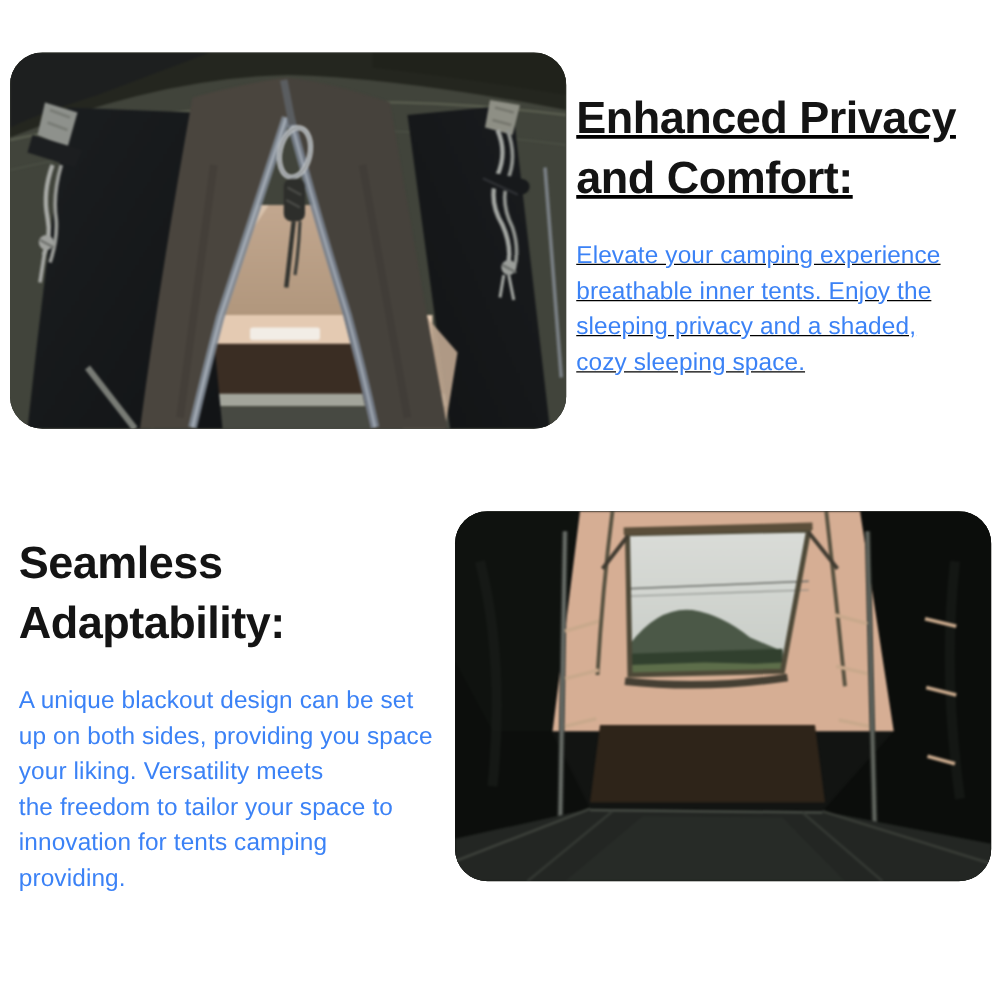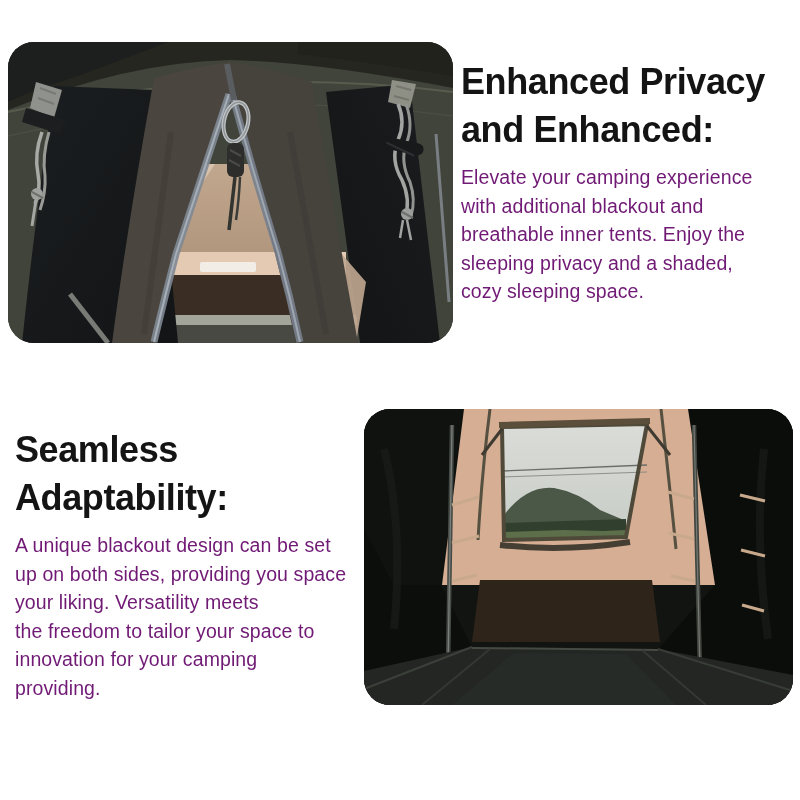--- a/index.html
+++ b/index.html
@@ -15,35 +15,35 @@
     position:absolute;
     border-radius:26px;
     overflow:hidden;
     background:#14160f;
   }
   .photo svg{display:block;width:100%;height:100%;}
   #photo-top{left:8px;top:42px;width:445px;height:301px;}
   #photo-bottom{left:364px;top:409px;width:429px;height:296px;}
 
   .text-block{position:absolute;}
-  #text-top{left:461px;top:58px;width:332px;}
+  #text-top{left:461px;top:70px;width:332px;text-decoration:underline;}
   #text-bottom{left:15px;top:426px;width:352px;}
 
   .heading{
     font-weight:700;
     font-size:36px;
     line-height:48px;
     letter-spacing:-0.4px;
     color:#141414;
   }
   .bodycopy{
-    margin-top:9px;
+    margin-top:24px;
     font-size:19.5px;
     line-height:28.5px;
-    color:#701a75;
+    color:#3b82f6;
     letter-spacing:0.1px;
   }
   .line{white-space:nowrap;}
   .soft{filter:blur(0.7px);}
 </style>
 </head>
 <body>
 
 <div class="canvas">
 
@@ -140,42 +140,41 @@
           <path d="M394,170 L405,176" stroke="#6d706c" stroke-width="2"></path>
           <path d="M399,178 L403,198 M395,178 L392,196" stroke="#a0a39f" stroke-width="2.5" fill="none"></path>
         </g>
       </g>
     </svg>
   </div>
 
   <div class="text-block" id="text-top">
     <div class="heading">
       <div class="line">Enhanced Privacy</div>
-      <div class="line">and Enhanced:</div>
+      <div class="line">and Comfort:</div>
     </div>
     <div class="bodycopy">
       <div class="line">Elevate your camping experience</div>
-      <div class="line">with additional blackout and</div>
       <div class="line">breathable inner tents. Enjoy the</div>
       <div class="line">sleeping privacy and a shaded,</div>
       <div class="line">cozy sleeping space.</div>
     </div>
   </div>
 
   <div class="text-block" id="text-bottom">
     <div class="heading">
       <div class="line">Seamless</div>
       <div class="line">Adaptability:</div>
     </div>
     <div class="bodycopy">
       <div class="line">A unique blackout design can be set</div>
       <div class="line">up on both sides, providing you space</div>
       <div class="line">your liking. Versatility meets</div>
       <div class="line">the freedom to tailor your space to</div>
-      <div class="line">innovation for your camping</div>
+      <div class="line">innovation for tents camping</div>
       <div class="line">providing.</div>
     </div>
   </div>
 
   <div class="photo" id="photo-bottom">
     <svg viewBox="0 0 429 296" preserveAspectRatio="none">
       <defs>
         <linearGradient id="p2sky" x1="0" y1="0" x2="0" y2="1">
           <stop offset="0" stop-color="#dadcd8"></stop>
             <stop offset="1" stop-color="#c7ccc6"></stop>

